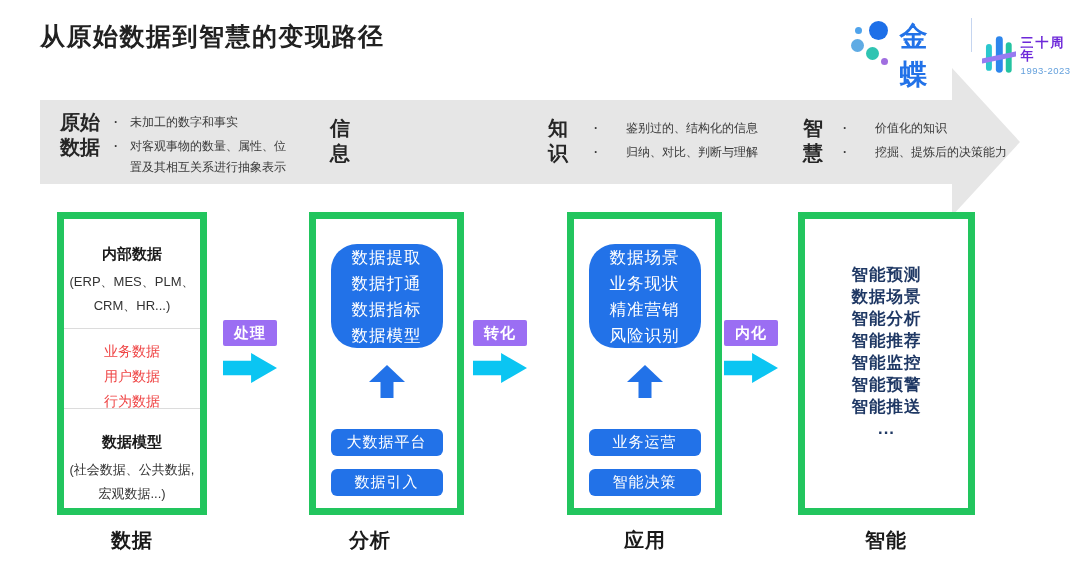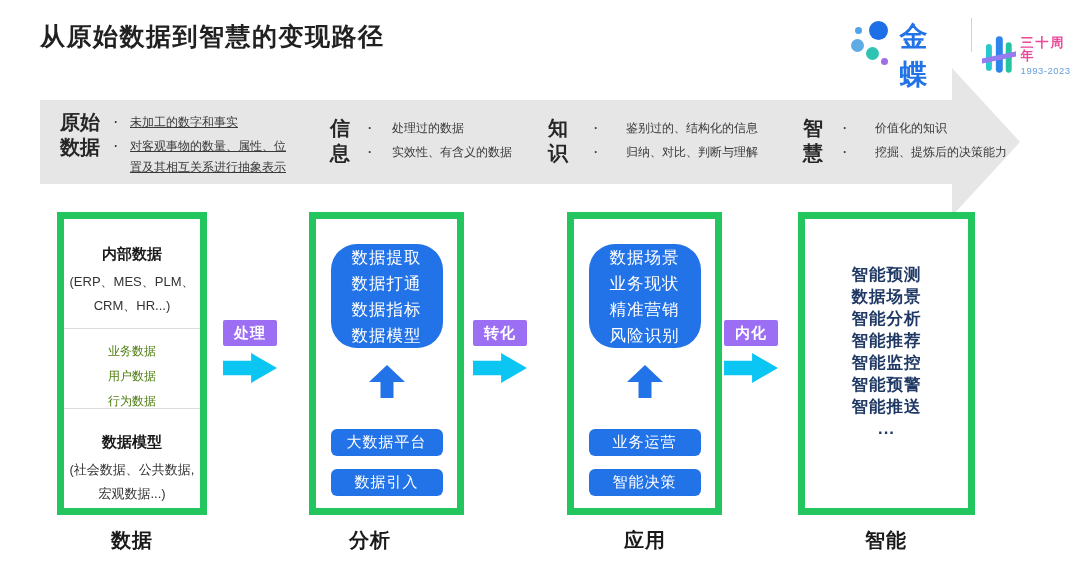--- a/index.html
+++ b/index.html
@@ -17,51 +17,51 @@
   .logo-dots .d{position:absolute;border-radius:50%;}
   .d1{left:7px;top:9px;width:7px;height:7px;background:#4FA3EC;}
   .d2{left:21px;top:3px;width:19px;height:19px;background:#1D6FE8;}
   .d3{left:3px;top:21px;width:13px;height:13px;background:#5FABE4;}
   .d4{left:18px;top:29px;width:13px;height:13px;background:#2FC4B2;}
   .d5{left:33px;top:40px;width:7px;height:7px;background:#A06EE0;}
   .logo-brand{font-size:28px;font-weight:800;color:#2272E8;letter-spacing:4px;margin-left:6px;}
   .logo-divider{width:1px;height:34px;background:#C5D5F0;margin:0 10px 0 8px;}
   .logo-anni{display:flex;align-items:center;}
   .anni-text{margin-left:5px;line-height:1;}
-  .anni-title{font-size:13px;font-weight:800;color:#ec4899;letter-spacing:2px;}
+  .anni-title{font-size:13px;font-weight:800;color:#6d28d9;letter-spacing:2px;}
   .anni-years{font-size:9.5px;color:#64A0DC;margin-top:4px;letter-spacing:0.5px;}
   
   .banner-body{position:absolute;left:40px;top:100px;width:912px;height:84px;background:#E6E6E6;}
   .banner-head{
     position:absolute;left:952px;top:68px;width:0;height:0;
     border-top:74px solid transparent;border-bottom:74px solid transparent;
     border-left:68px solid #E6E6E6;
   }
   .stage{position:absolute;display:flex;}
   .stage-name{font-size:20px;font-weight:800;color:#262626;line-height:25px;white-space:nowrap;}
   .stage-bullets{margin-top:2px;}
   .bullet{display:flex;font-size:12px;color:#3A3A3A;line-height:21px;margin-bottom:3px;}
   .bullet::before{content:"·";font-weight:700;color:#3A3A3A;margin-right:12px;line-height:21px;}
-  .s1{left:60px;top:110px;}  .s1 .stage-bullets{margin-left:14px;} .s1 .bullet span{max-width:162px;display:inline-block;text-decoration:underline;}
+  .s1{left:60px;top:110px;}  .s1 .stage-bullets{margin-left:14px;} .s1 .bullet span{max-width:162px;display:inline-block;}
   .s2{left:330px;top:116px;} .s2 .stage-bullets{margin-left:18px;} .s2 .bullet::before{margin-right:20px;}
   .s3{left:548px;top:116px;} .s3 .stage-bullets{margin-left:26px;} .s3 .bullet::before{margin-right:28px;}
   .s4{left:803px;top:116px;} .s4 .stage-bullets{margin-left:20px;} .s4 .bullet::before{margin-right:28px;}
   
   .col{position:absolute;top:212px;height:303px;background:#fff;border:7px solid #22c55e;box-sizing:border-box;}
   .col1{left:57px;width:150px;}
   .col2{left:309px;width:155px;}
   .col3{left:567px;width:155px;}
   .col4{left:798px;width:177px;}
   .sec{box-sizing:border-box;text-align:center;}
   .sec-a{height:110px;border-bottom:1px solid #DCDCDC;padding-top:26px;}
   .sec-b{height:80px;border-bottom:1px solid #DCDCDC;padding-top:10px;}
   .sec-c{padding-top:24px;}
   .sec-title{font-size:15px;font-weight:800;color:#1A1A1A;margin-bottom:6px;}
   .sec-line{font-size:13px;color:#333;line-height:24px;}
-  .sec-gray{font-size:12px;color:#4d7c0f;line-height:25px;}
+  .sec-gray{font-size:14px;color:#ef4444;line-height:25px;}
   .bigbox{
     position:absolute;left:50%;transform:translateX(-50%);top:25px;width:112px;height:104px;
     background:#2272E8;border-radius:26px;color:#fff;display:flex;flex-direction:column;
     justify-content:center;align-items:center;font-size:16.5px;line-height:26px;letter-spacing:1px;
   }
   .uparrow{position:absolute;left:50%;transform:translateX(-50%);top:146px;width:36px;height:33px;}
   .colbtn{
     position:absolute;left:50%;transform:translateX(-50%);width:112px;height:27px;
     background:#2272E8;border-radius:6px;color:#fff;font-size:15px;letter-spacing:1px;
     display:flex;align-items:center;justify-content:center;
@@ -131,28 +131,20 @@
           <span>对客观事物的数量、属性、位置及其相互关系进行抽象表示</span>
         </div>
     </div>
   </div>
 
   <div class="stage s2">
     <div class="stage-name">
       <div>信</div>
       <div>息</div>
     </div>
-    <div class="stage-bullets">
-      <div class="bullet">
-          <span>处理过的数据</span>
-        </div>
-      <div class="bullet">
-          <span>实效性、有含义的数据</span>
-        </div>
-    </div>
   </div>
 
   <div class="stage s3">
     <div class="stage-name">
       <div>知</div>
       <div>识</div>
     </div>
     <div class="stage-bullets">
       <div class="bullet">
           <span>鉴别过的、结构化的信息</span>

